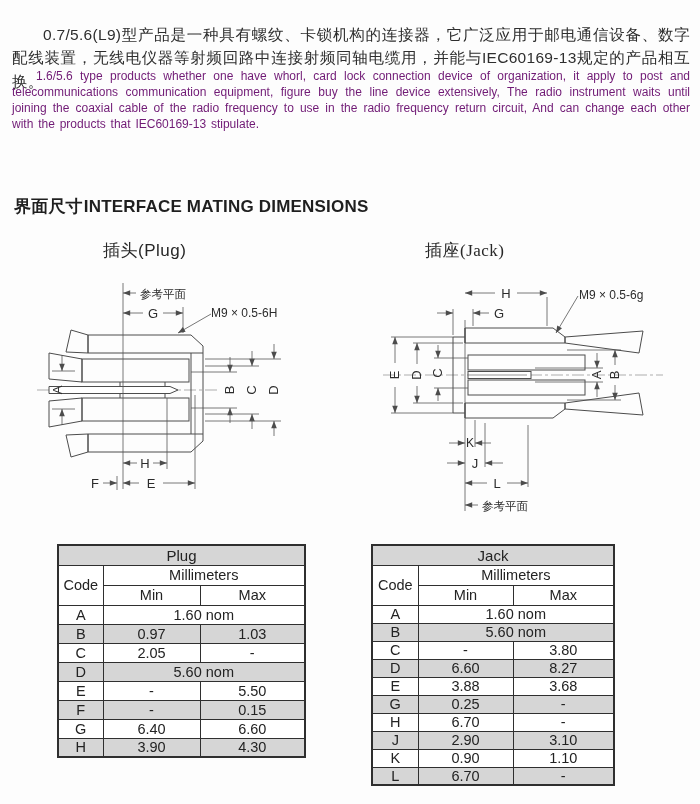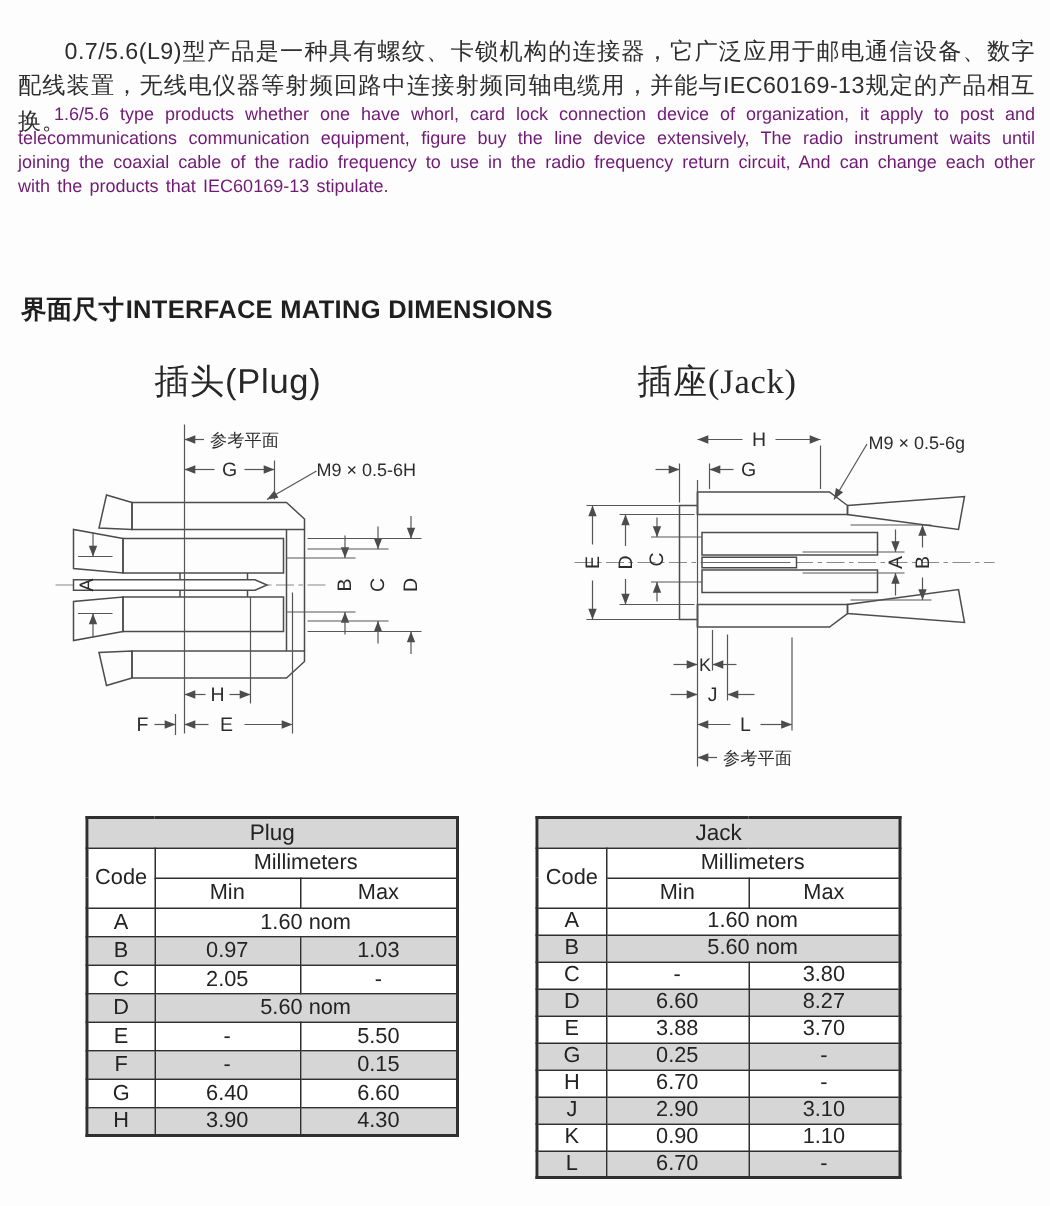--- a/index.html
+++ b/index.html
@@ -15,21 +15,21 @@
     font-size:15.5px;line-height:23.5px;letter-spacing:.3px;
     text-align:justify;text-indent:2em;color:#2e2e2e;
   }
   #para-en{
     left:12px;top:56px;width:678px;
     font-size:12px;line-height:16px;word-spacing:1.5px;
     text-align:justify;text-indent:2em;color:#701a75;
   }
   #heading{left:14px;top:195px;font-size:17px;font-weight:bold;letter-spacing:.2px;color:#1f1f1f;}
   #heading .en{margin-left:1px;}
-  .fig-title{font-size:23px;color:#272727;letter-spacing:.5px;}
+  .fig-title{font-size:17px;color:#272727;letter-spacing:.5px;}
   #plug-title{left:103px;top:239px;}
   #jack-title{left:425px;top:239px;font-family:Liberation Serif, serif;}
 
   svg.drawing{position:absolute;overflow:visible;}
   svg .shape{stroke:var(--line);stroke-width:1;fill:none;}
   svg .pinfill{stroke:var(--line);stroke-width:1;fill:#ffffff;}
   svg .hatchline{stroke:#6f6f6f;stroke-width:.8;}
   svg g.dim line{stroke:#565656;stroke-width:.8;fill:none;}
   svg line.ext{stroke:#6a6a6a;stroke-width:.7;}
   svg line.ref{stroke:#565656;stroke-width:.9;}
@@ -346,21 +346,21 @@
         <td>6.60</td>
       </tr>
     <tr>
         <td>H</td>
         <td>3.90</td>
         <td>4.30</td>
       </tr>
   </tbody>
 </table>
 
-<table id="jack-table" class="dim-table" style="left:357px;top:544px;width:242px;padding-left:21px;">
+<table id="jack-table" class="dim-table" style="left:371px;top:544px;width:242px;padding-left:21px;">
   <colgroup>
       <col style="width:46px">
       <col style="width:95px">
       <col style="width:101px">
     </colgroup>
   <thead>
     <tr class="title-row">
       <th colspan="3">Jack</th>
     </tr>
     <tr>
@@ -387,21 +387,21 @@
         <td>3.80</td>
       </tr>
     <tr>
         <td>D</td>
         <td>6.60</td>
         <td>8.27</td>
       </tr>
     <tr>
         <td>E</td>
         <td>3.88</td>
-        <td>3.70</td>
+        <td>3.68</td>
       </tr>
     <tr>
         <td>G</td>
         <td>0.25</td>
         <td>-</td>
       </tr>
     <tr>
         <td>H</td>
         <td>6.70</td>
         <td>-</td>

